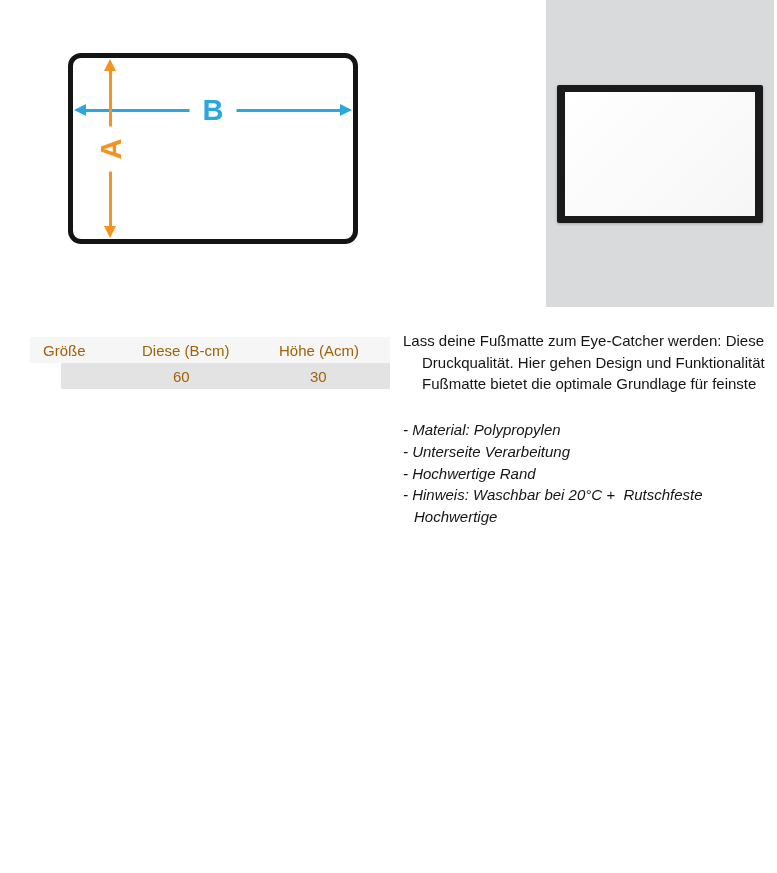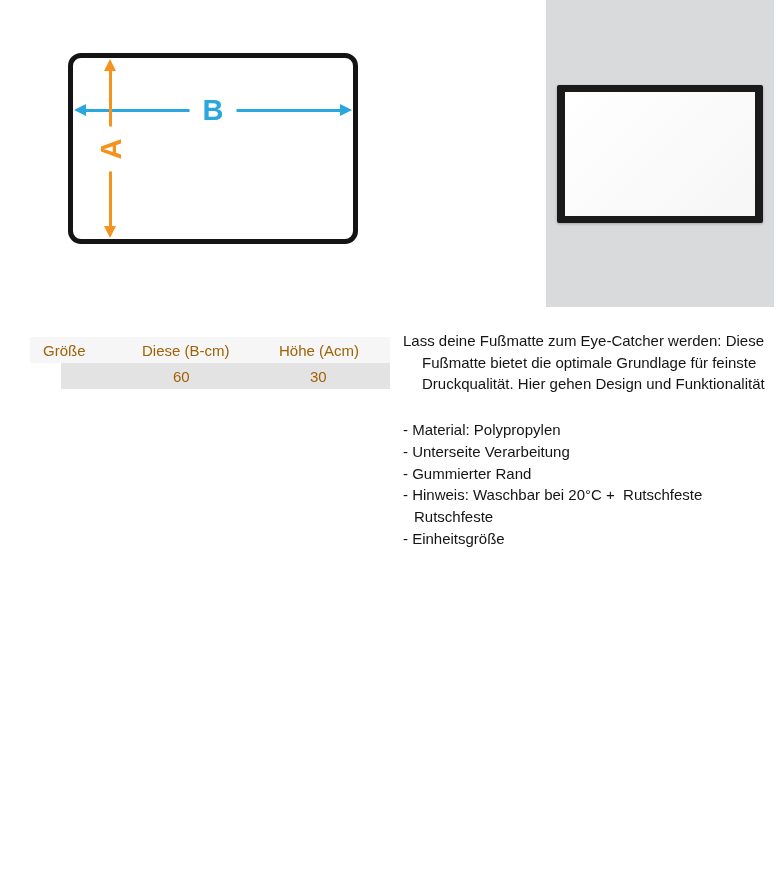--- a/index.html
+++ b/index.html
@@ -81,21 +81,21 @@
   .size-cell.c1 { padding-left: 13px; }
   .size-cell.c2, .size-cell.c3 { padding-left: 2px; }
 
   
   .description {
     position: absolute; left: 403px; top: 330px; width: 374px;
     color: #141414; font-size: 15px; line-height: 21.7px;
   }
   .para-line   { white-space: pre; }
   .para-line.cont { padding-left: 19px; }
-  .bullets { margin-top: 24px; }
+  .bullets { margin-top: 24px; font-style: italic; }
   .bullet-line { white-space: pre; }
   .bullet-line.cont { padding-left: 11px; }
 </style>
 </head>
 <body>
 
 <div>
 
   <div class="diagram">
     <div class="arrow-line-h"></div>
@@ -124,26 +124,25 @@
     <div class="size-row data">
       <div class="size-cell c1"></div>
       <div class="size-cell c2">60</div>
       <div class="size-cell c3">30</div>
     </div>
   </div>
 
   <div class="description">
     <div>
       <div class="para-line">Lass deine Fußmatte zum Eye-Catcher werden: Diese</div>
+      <div class="para-line cont">Druckqualität. Hier gehen Design und Funktionalität</div>
       <div class="para-line cont">Fußmatte bietet die optimale Grundlage für feinste</div>
-      <div class="para-line cont">Druckqualität. Hier gehen Design und Funktionalität</div>
     </div>
     <div class="bullets">
       <div class="bullet-line">- Material: Polypropylen</div>
       <div class="bullet-line">- Unterseite Verarbeitung</div>
-      <div class="bullet-line">- Gummierter Rand</div>
+      <div class="bullet-line">- Hochwertige Rand</div>
       <div class="bullet-line">- Hinweis: Waschbar bei 20°C +  Rutschfeste</div>
-      <div class="bullet-line cont">Rutschfeste</div>
-      <div class="bullet-line">- Einheitsgröße</div>
+      <div class="bullet-line cont">Hochwertige</div>
     </div>
   </div>
 
 </div>
 
 </body></html>

